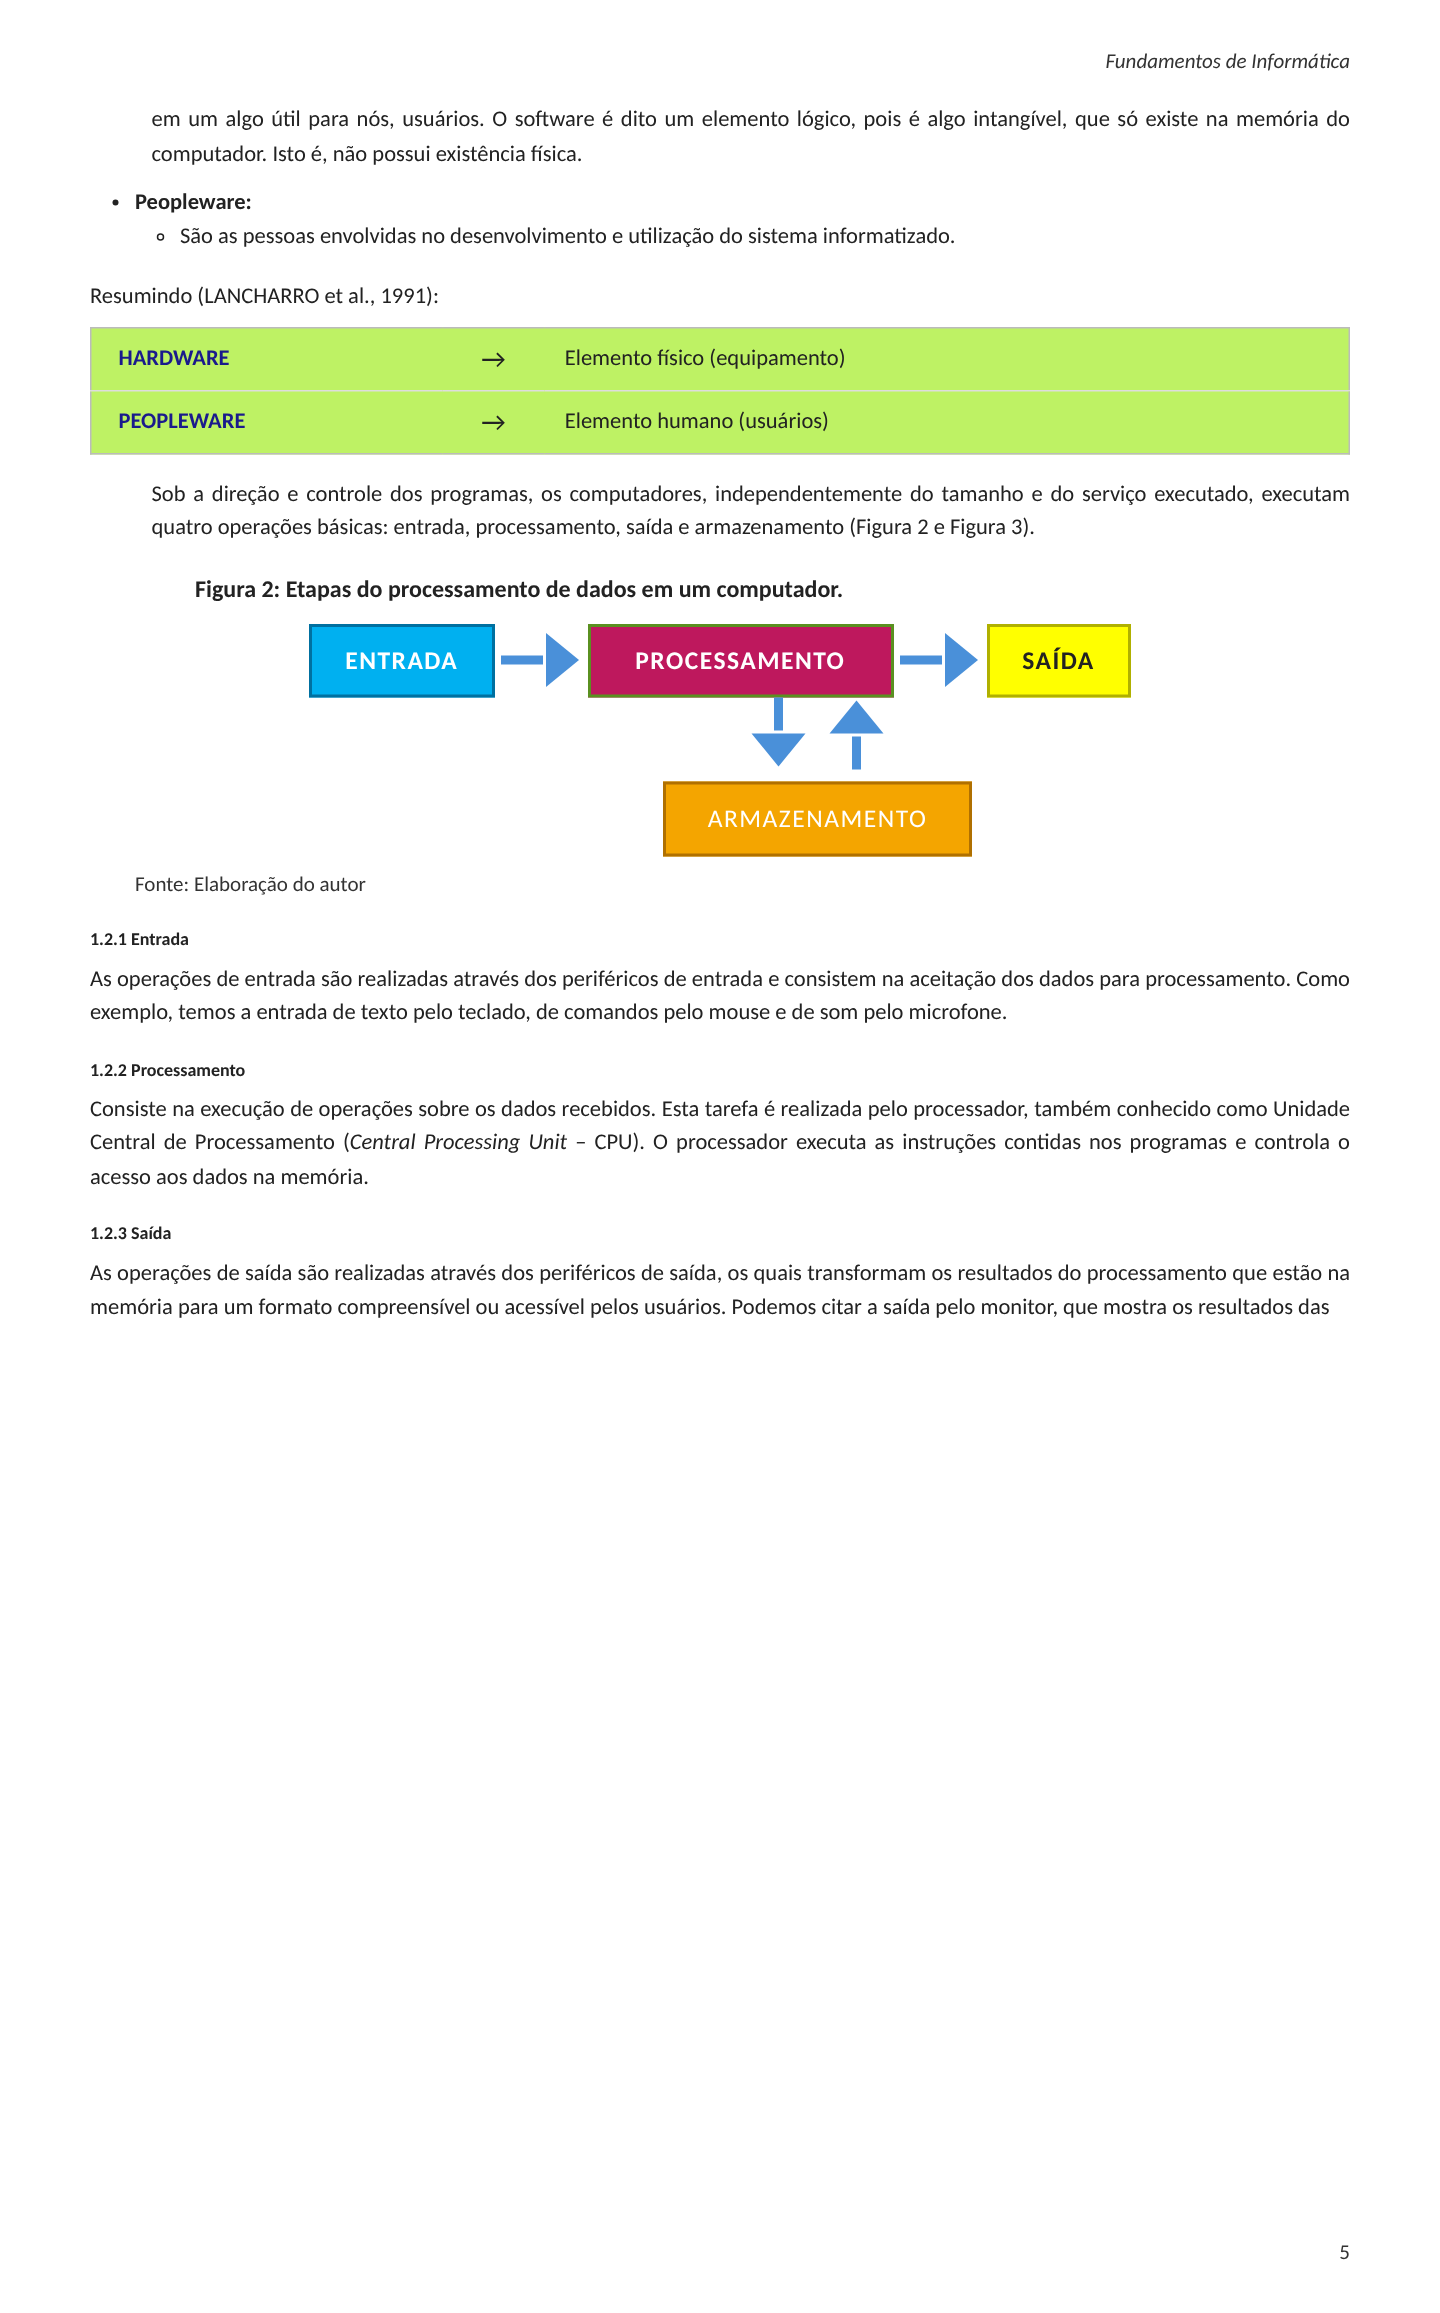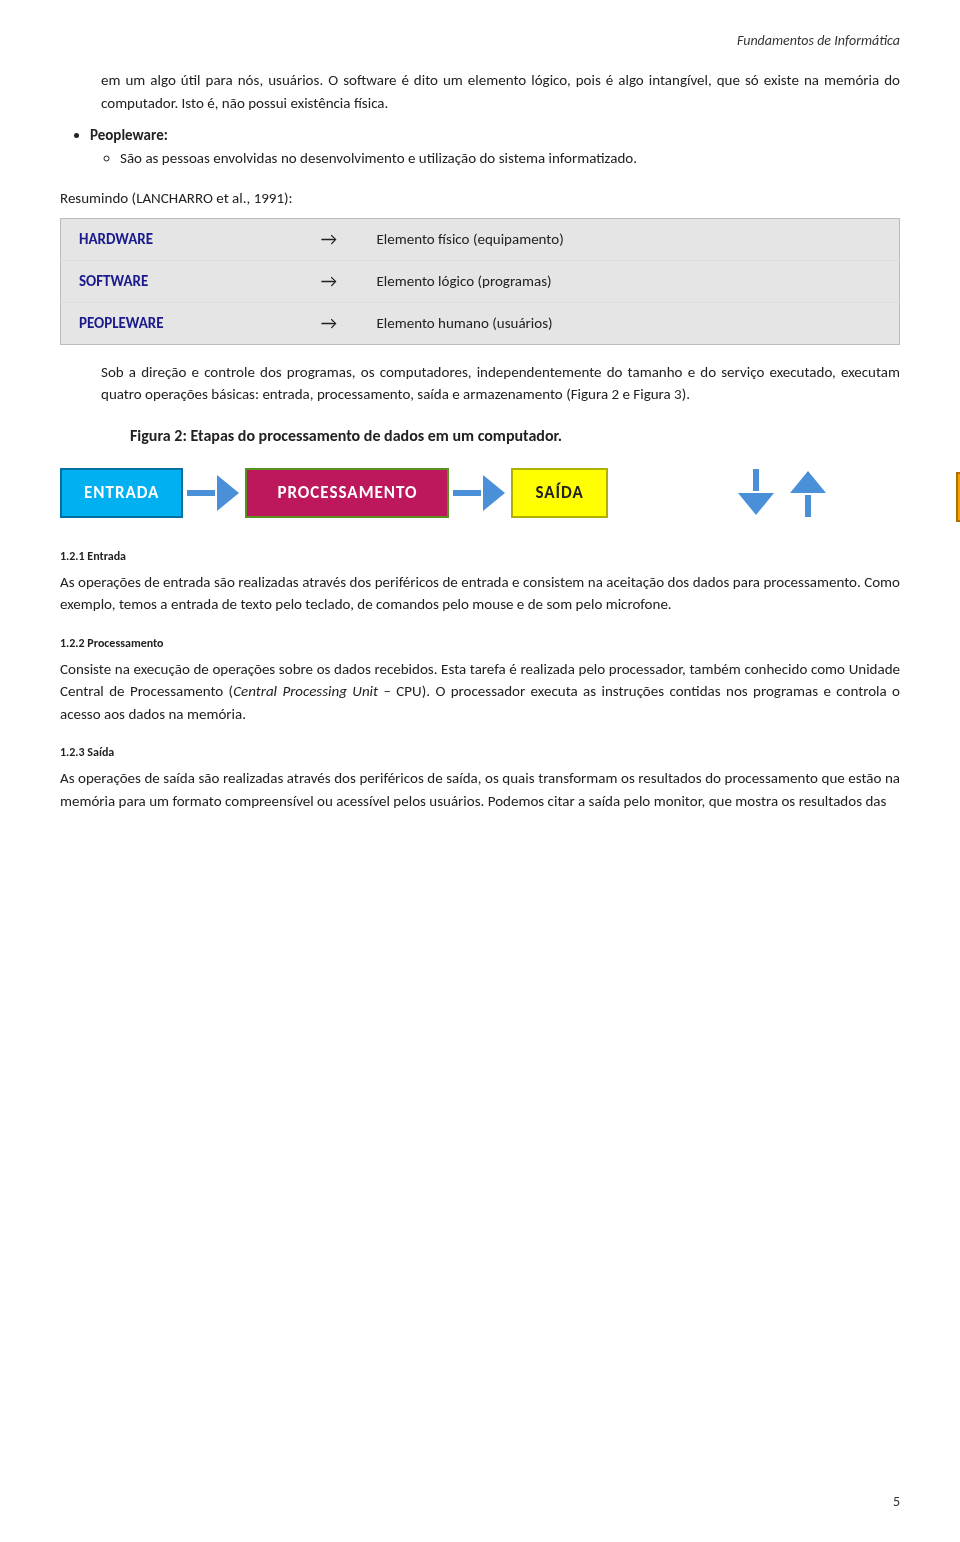--- a/index.html
+++ b/index.html
@@ -47,21 +47,21 @@
     }
     .sub-bullet li {
       font-weight: normal;
     }
     .resumindo-label {
       margin: 18px 0 8px 0;
       font-size: 15px;
     }
     .summary-table {
       border: 1.5px solid #bbb;
-      background: #e5e5e5;
+      background: #bef264;
       width: 100%;
       border-collapse: collapse;
       margin-bottom: 16px;
     }
     .summary-table td {
       padding: 7px 14px;
       font-size: 15px;
       vertical-align: middle;
     }
     .summary-table .col-key {
@@ -95,21 +95,21 @@
       font-size: 16px;
       margin: 18px 0 10px 70px;
     }
     .figura-label span {
       font-weight: bold;
     }
     
     .diagram-container {
       margin: 10px 0 10px 0;
       display: flex;
-      flex-direction: row;
+      flex-direction: column;
       align-items: center;
       position: relative;
     }
     .diagram-row {
       display: flex;
       align-items: center;
       justify-content: center;
       gap: 0;
       margin-bottom: 0;
     }
@@ -247,25 +247,20 @@
 </p>
 
 <table class="summary-table">
   <tbody>
     <tr>
       <td class="col-key">HARDWARE</td>
       <td class="col-arrow">→</td>
       <td class="col-val">Elemento físico (equipamento)</td>
     </tr>
     <tr>
-      <td class="col-key">SOFTWARE</td>
-      <td class="col-arrow">→</td>
-      <td class="col-val">Elemento lógico (programas)</td>
-    </tr>
-    <tr>
       <td class="col-key">PEOPLEWARE</td>
       <td class="col-arrow">→</td>
       <td class="col-val">Elemento humano (usuários)</td>
     </tr>
   </tbody>
 </table>
 
 <p class="body-text">Sob a direção e controle dos programas, os computadores, independentemente do tamanho e do serviço executado, executam quatro operações básicas: entrada, processamento, saída e armazenamento (Figura 2 e Figura 3).</p>
 
 <p class="figura-label">

